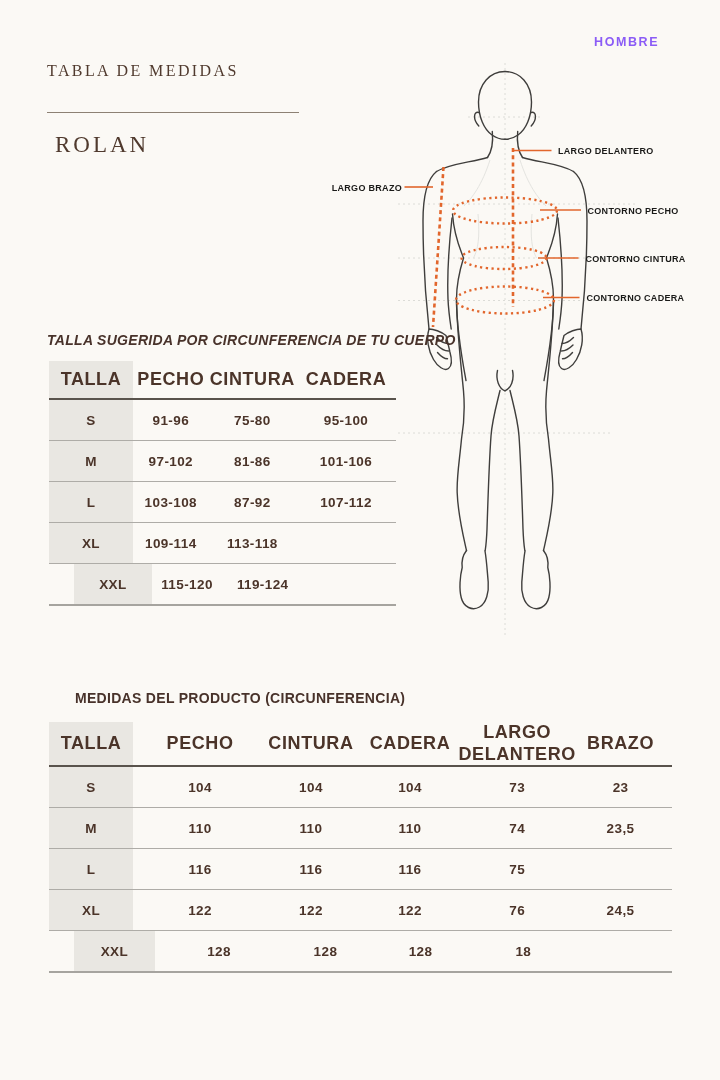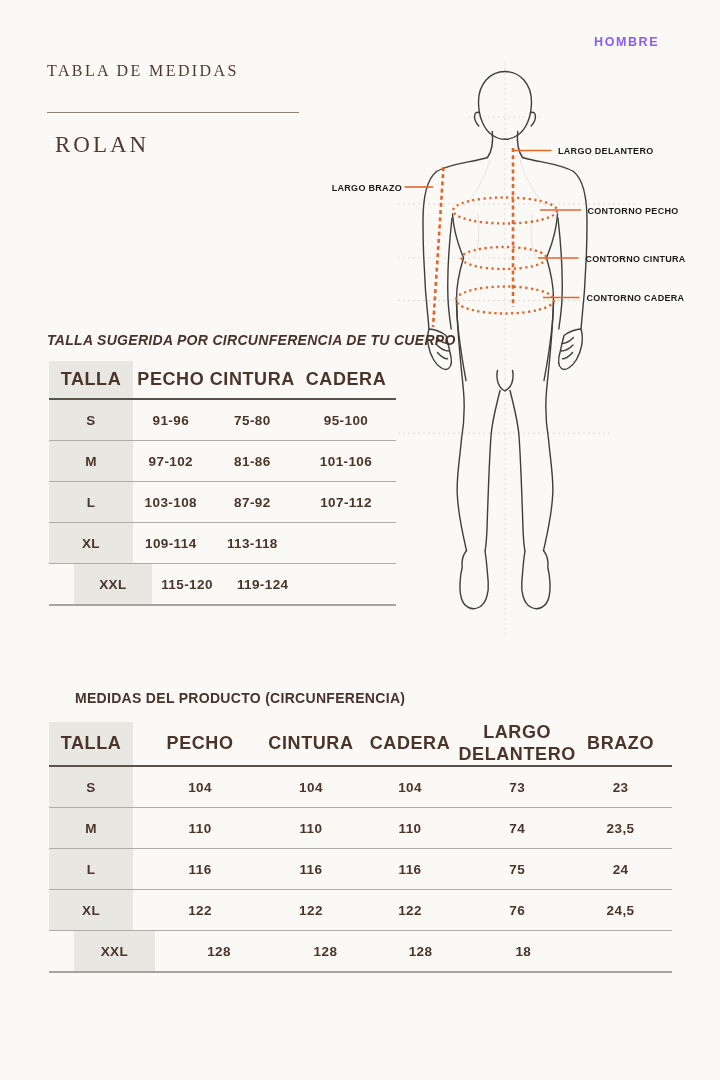--- a/index.html
+++ b/index.html
@@ -191,21 +191,20 @@
       <div class="td-cell">110</div>
       <div class="td-cell">74</div>
       <div class="td-cell">23,5</div>
     </div>
     <div class="trow tbody-row">
       <div class="td-cell cell-talla">L</div>
       <div class="td-cell">116</div>
       <div class="td-cell">116</div>
       <div class="td-cell">116</div>
       <div class="td-cell">75</div>
-      <div class="td-cell">24</div>
     </div>
     <div class="trow tbody-row">
       <div class="td-cell cell-talla">XL</div>
       <div class="td-cell">122</div>
       <div class="td-cell">122</div>
       <div class="td-cell">122</div>
       <div class="td-cell">76</div>
       <div class="td-cell">24,5</div>
     </div>
     <div class="trow tbody-row">

